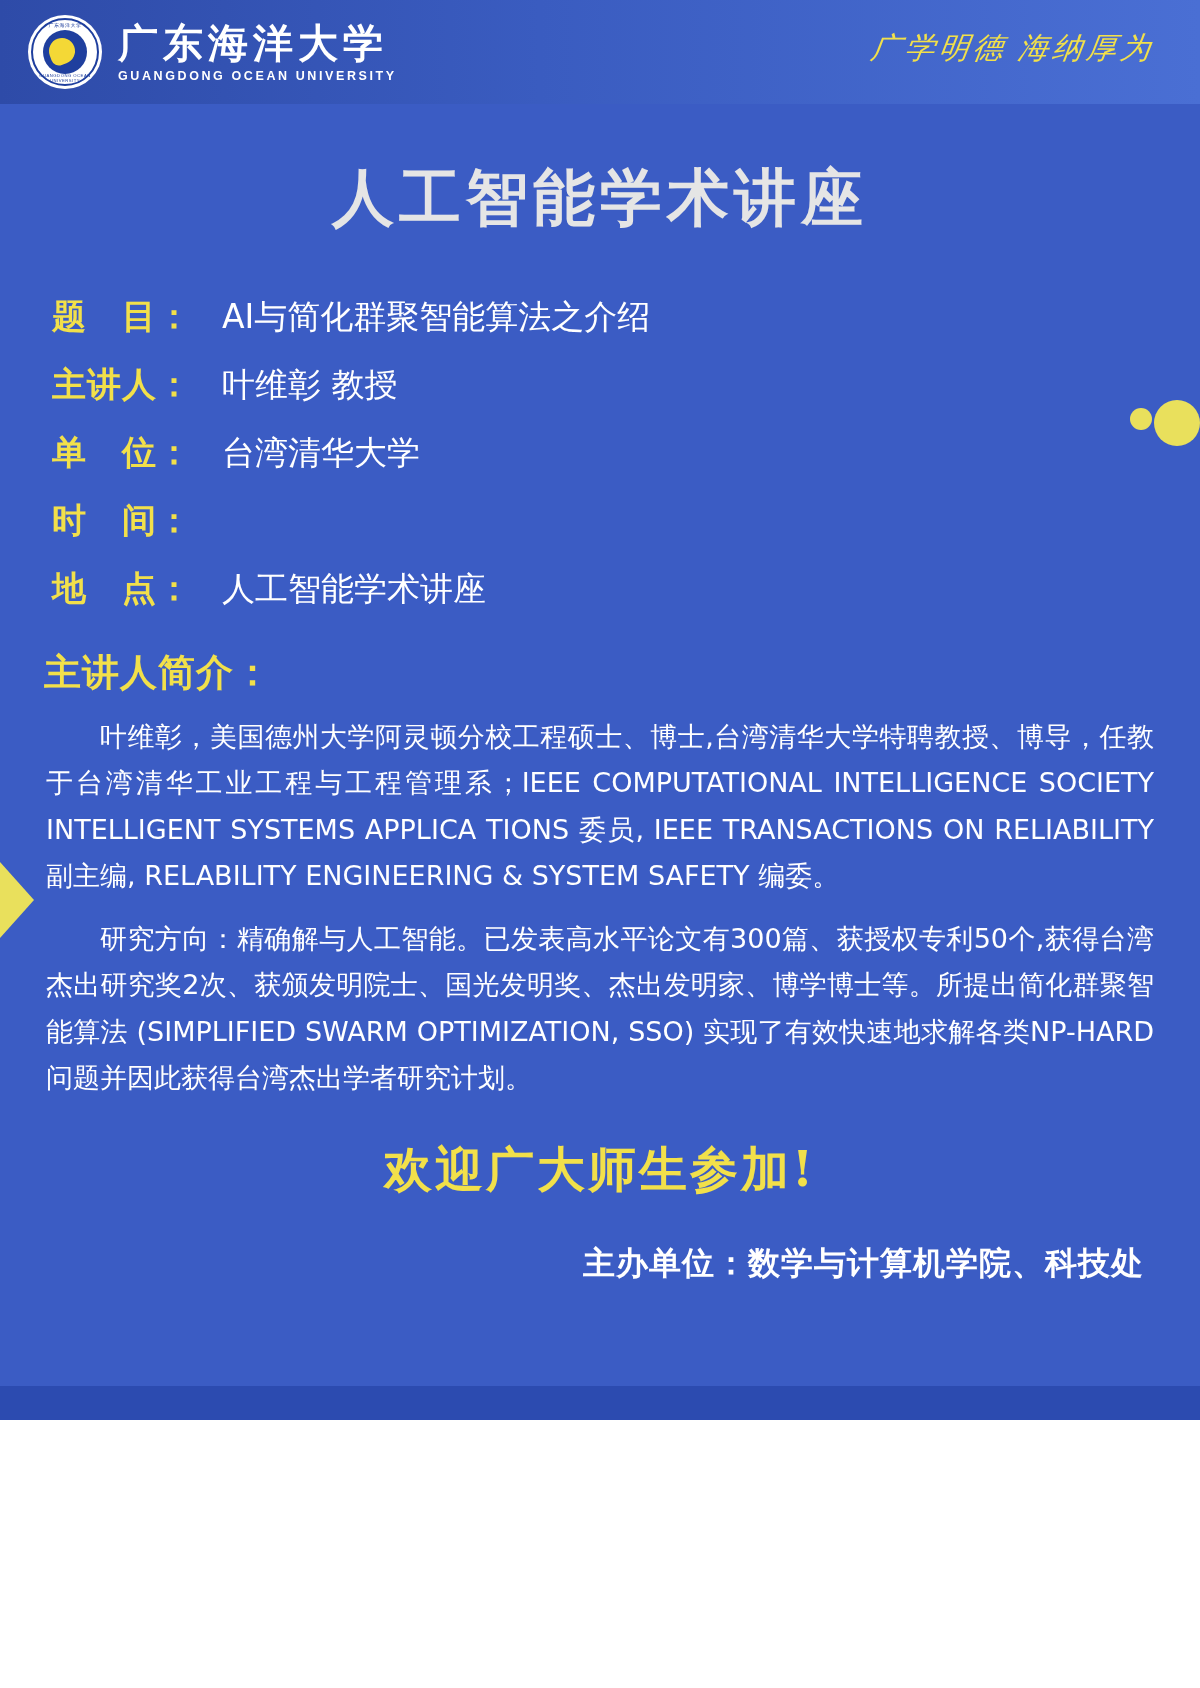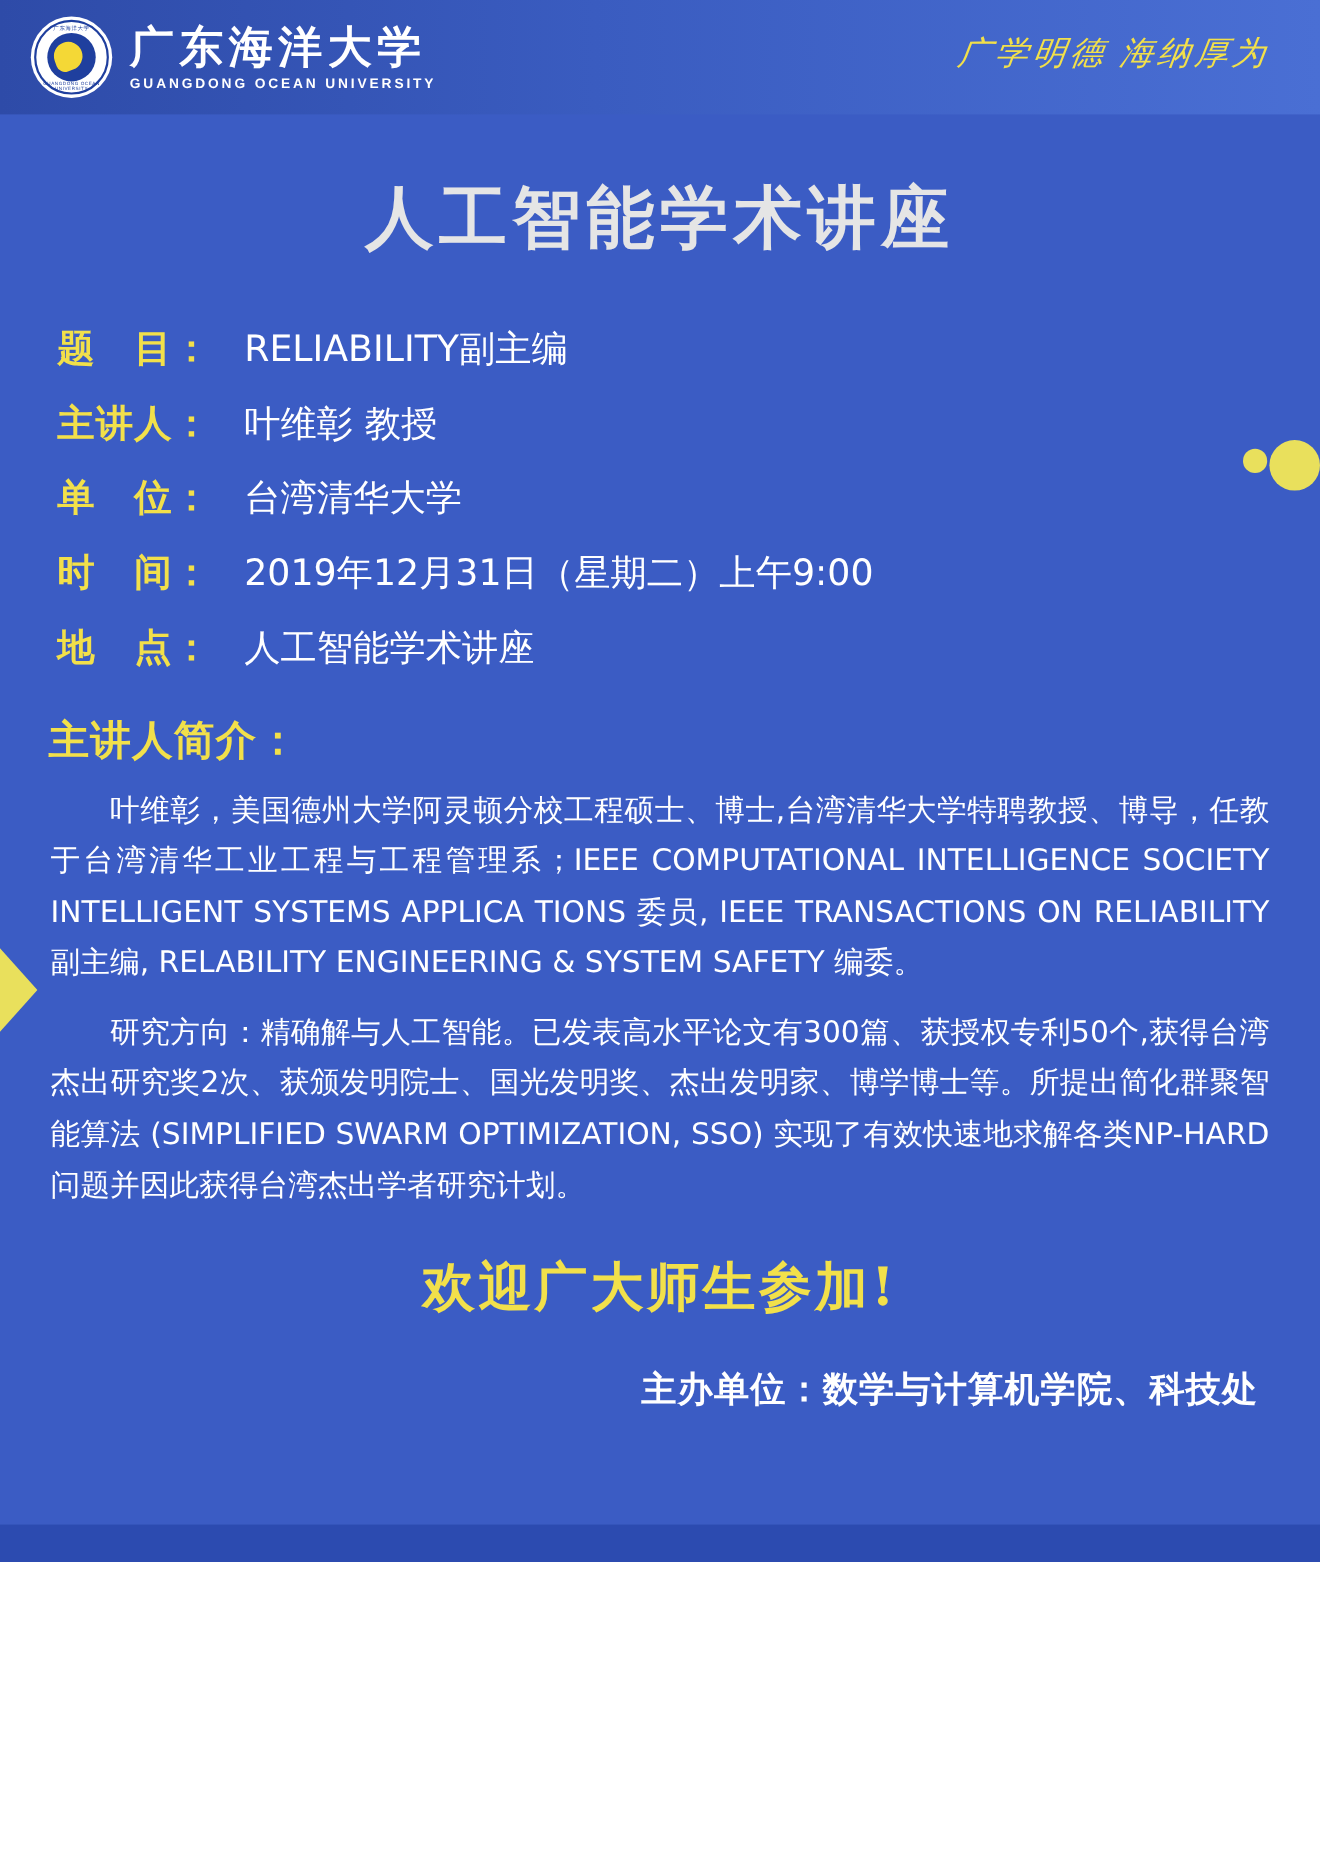--- a/index.html
+++ b/index.html
@@ -233,33 +233,32 @@
   <div class="dot-big"></div>
   <div class="dot-small"></div>
   <div class="chevron-left"></div>
   <div class="chevron-right"></div>
 
   <div class="title">人工智能学术讲座</div>
 
   <div class="info-block">
     <div class="info-row">
       <div class="info-label">题　目：</div>
-      <div class="info-value">RELIABILITY副主编</div>
+      <div class="info-value">AI与简化群聚智能算法之介绍</div>
     </div>
     <div class="info-row">
       <div class="info-label">主讲人：</div>
       <div class="info-value">叶维彰 教授</div>
     </div>
     <div class="info-row">
       <div class="info-label">单　位：</div>
       <div class="info-value">台湾清华大学</div>
     </div>
     <div class="info-row">
       <div class="info-label">时　间：</div>
-      <div class="info-value">2019年12月31日（星期二）上午9:00</div>
     </div>
     <div class="info-row">
       <div class="info-label">地　点：</div>
       <div class="info-value">人工智能学术讲座</div>
     </div>
   </div>
 
   <div class="section-head">主讲人简介：</div>
   <div class="body-para">叶维彰，美国德州大学阿灵顿分校工程硕士、博士,台湾清华大学特聘教授、博导，任教于台湾清华工业工程与工程管理系；IEEE COMPUTATIONAL INTELLIGENCE SOCIETY INTELLIGENT SYSTEMS APPLICA TIONS 委员, IEEE TRANSACTIONS  ON RELIABILITY副主编, RELABILITY ENGINEERING &amp; SYSTEM SAFETY 编委。</div>
   <div class="body-para">研究方向：精确解与人工智能。已发表高水平论文有300篇、获授权专利50个,获得台湾杰出研究奖2次、获颁发明院士、国光发明奖、杰出发明家、博学博士等。所提出简化群聚智能算法 (SIMPLIFIED SWARM OPTIMIZATION, SSO) 实现了有效快速地求解各类NP-HARD 问题并因此获得台湾杰出学者研究计划。</div>

